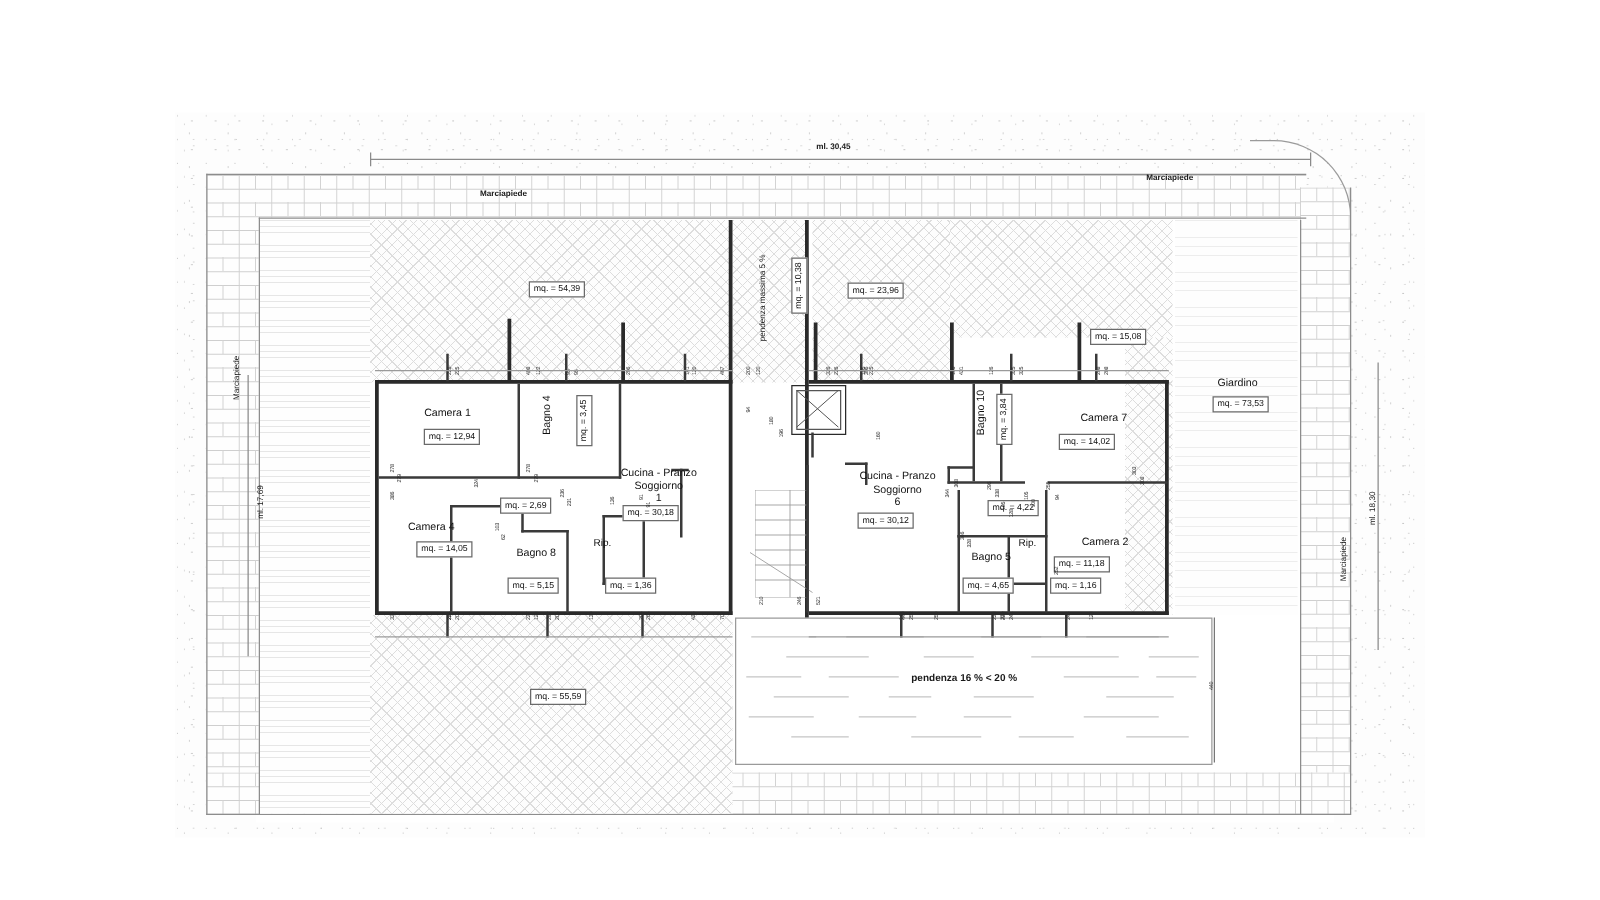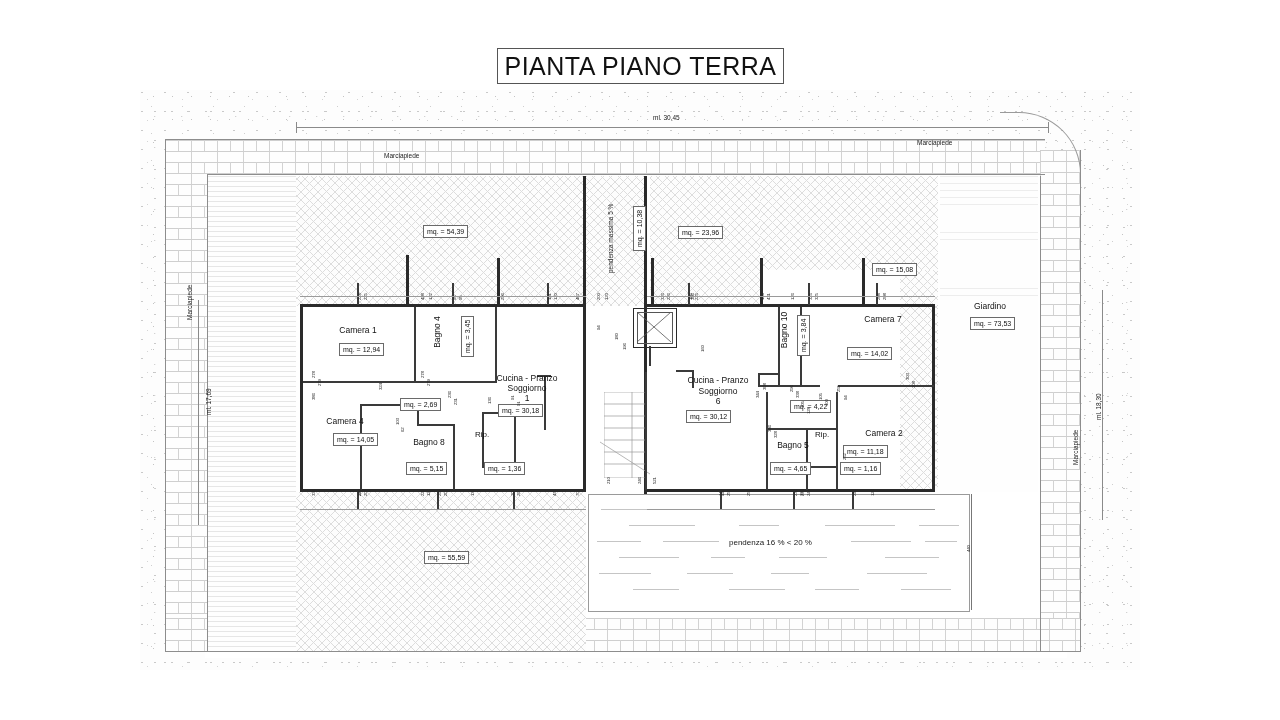--- a/index.html
+++ b/index.html
@@ -8,21 +8,21 @@
   #stage{position:relative;width:1280px;height:720px;background:#fff;}
 
   
   .title-box{position:absolute;left:497px;top:48px;width:285px;height:34px;
     border:1px solid #555;background:#fff;display:flex;align-items:center;
     justify-content:center;letter-spacing:.5px;}
   .title-box span{font-size:25px;color:#111;}
 
   
   .abs{position:absolute;}
-  .txt{position:absolute;white-space:nowrap;color:#1a1a1a;}
+  .txt{position:absolute;white-space:nowrap;color:#1a1a1a;font-weight:bold;}
   .vtxt{position:absolute;white-space:nowrap;color:#1a1a1a;
         transform-origin:0 0;transform:rotate(-90deg);}
   .mqbox{position:absolute;border:1px solid #6a6a6a;background:#fff;
     padding:1px 3px;font-size:7px;white-space:nowrap;color:#111;line-height:9px;}
   .mqbox.v{transform-origin:0 0;transform:rotate(-90deg);}
   .roomname{position:absolute;font-size:8.5px;text-align:center;
     white-space:nowrap;color:#111;line-height:10px;}
   .roomname.v{transform-origin:0 0;transform:rotate(-90deg);}
   .dim{position:absolute;font-size:4.4px;color:#2b2b2b;white-space:nowrap;
        letter-spacing:-.2px;}
@@ -64,23 +64,20 @@
   .thin{position:absolute;background:#3a3a3a;}
   .hair{position:absolute;background:#8d8d8d;}
   .dimline{position:absolute;background:#777;}
   .outline{position:absolute;border:1px solid #2a2a2a;}
 </style>
 </head>
 <body>
 
 <div id="stage">
 
-  <div class="title-box">
-    <span>PIANTA PIANO TERRA</span>
-  </div>
 
   <div class="asphalt" style="left:140px;top:90px;width:1000px;height:580px;"></div>
 
   <div class="abs" style="left:205px;top:168px;width:862px;height:490px;background:#fff;"></div>
 
   <div class="brickwalk" style="left:165px;top:140px;width:880px;height:34px;"></div>
   <div class="brickwalk" style="left:165px;top:140px;width:42px;height:512px;"></div>
   <div class="brickwalk" style="left:1040px;top:150px;width:40px;height:502px;"></div>
   <div class="brickwalk" style="left:165px;top:618px;width:915px;height:34px;"></div>
 
@@ -240,21 +237,21 @@
   <div class="roomname" style="left:464px;top:430px;width:36px;font-size:8px;">Rip.</div>
   <div class="mqbox" style="left:484px;top:462px;">mq. = 1,36</div>
 
   <div class="roomname" style="left:477px;top:373px;width:100px;">Cucina - Pranzo</div>
   <div class="roomname" style="left:477px;top:383px;width:100px;">Soggiorno</div>
   <div class="roomname" style="left:477px;top:393px;width:100px;">1</div>
   <div class="mqbox" style="left:498px;top:404px;">mq. = 30,18</div>
 
   <div class="mqbox" style="left:400px;top:398px;">mq. = 2,69</div>
 
-  <div class="roomname" style="left:843px;top:314px;width:80px;">Camera 7</div>
+  <div class="roomname" style="left:843px;top:329px;width:80px;">Camera 7</div>
   <div class="mqbox" style="left:847px;top:347px;">mq. = 14,02</div>
 
   <div class="roomname" style="left:844px;top:428px;width:80px;">Camera 2</div>
   <div class="mqbox" style="left:843px;top:445px;">mq. = 11,18</div>
 
   <div class="roomname" style="left:762px;top:440px;width:62px;">Bagno 5</div>
   <div class="mqbox" style="left:770px;top:462px;">mq. = 4,65</div>
 
   <div class="roomname v" style="left:779px;top:360px;width:60px;">Bagno 10</div>
   <div class="mqbox v" style="left:797px;top:356px;">mq. = 3,84</div>

